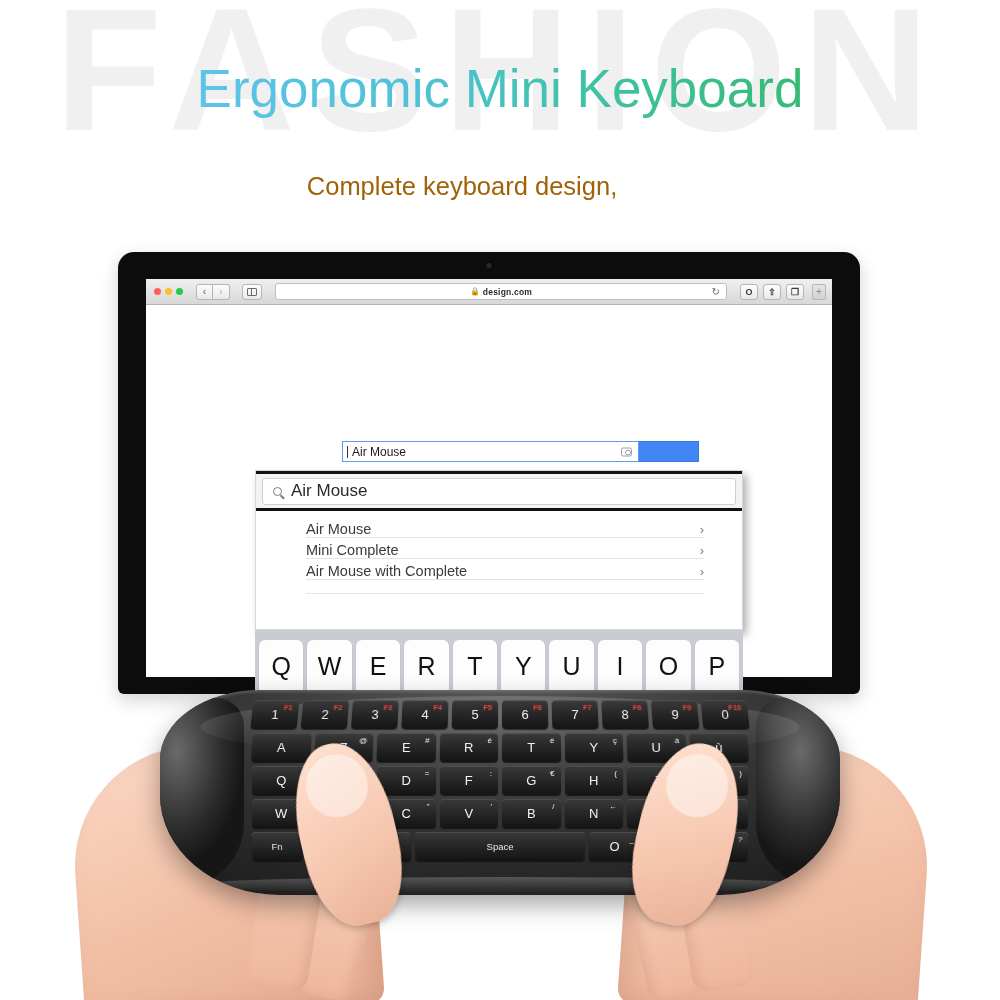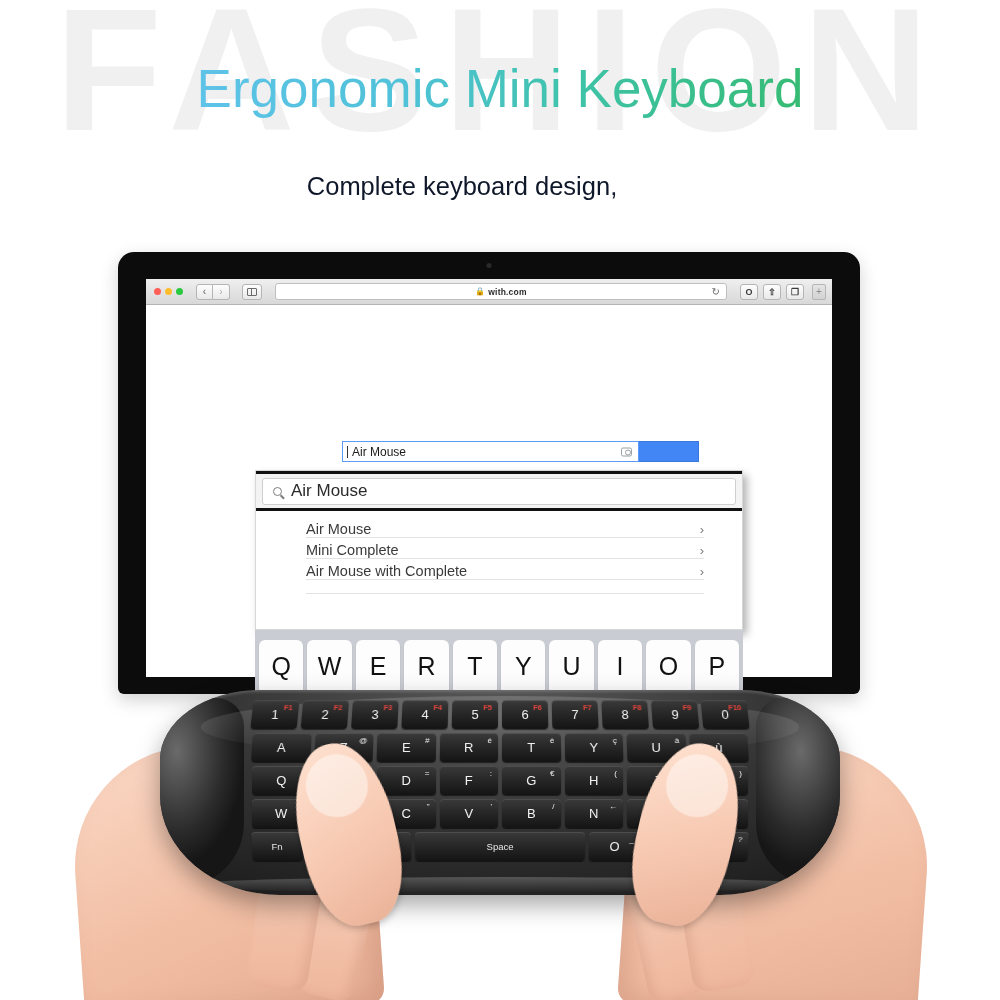--- a/index.html
+++ b/index.html
@@ -27,21 +27,21 @@
     letter-spacing: 0px; line-height: 1.1; white-space: nowrap;
   }
   .headline .g {
     background: linear-gradient(90deg, #5ec3e8 0%, #4fc2d8 34%, #3fc3a9 62%, #36bb74 100%);
     -webkit-background-clip: text; background-clip: text;
     -webkit-text-fill-color: transparent; color: #3fc3a9;
   }
 
   .subline {
     position: absolute; top: 168px; left: 0; width: 924px;
-    text-align: center; color: #0f172a;
+    text-align: center; color: #a16207;
     font-size: 25.5px; line-height: 1.42; font-weight: 400;
   }
 
   
   .tablet {
     position: absolute; left: 118px; top: 252px;
     width: 742px; height: 442px;
     background: #0c0c0c;
     border-radius: 16px 16px 6px 6px;
     box-shadow: 0 6px 18px rgba(0,0,0,.18);
@@ -331,21 +331,21 @@
         </div>
         <div class="navbtns">
           <span class="navbtn">‹</span>
           <span class="navbtn">›</span>
         </div>
         <div class="sidebtn">
             <i></i>
           </div>
         <div class="urlbar">
           <span class="lock">🔒</span>
-          <span class="host">with.com</span>
+          <span class="host">design.com</span>
           <span class="reload">↻</span>
         </div>
         <div class="rbtns">
           <span class="rbtn">O</span>
           <span class="rbtn">⇧</span>
           <span class="rbtn">❐</span>
           <span class="plusbtn">+</span>
         </div>
       </div>
 

